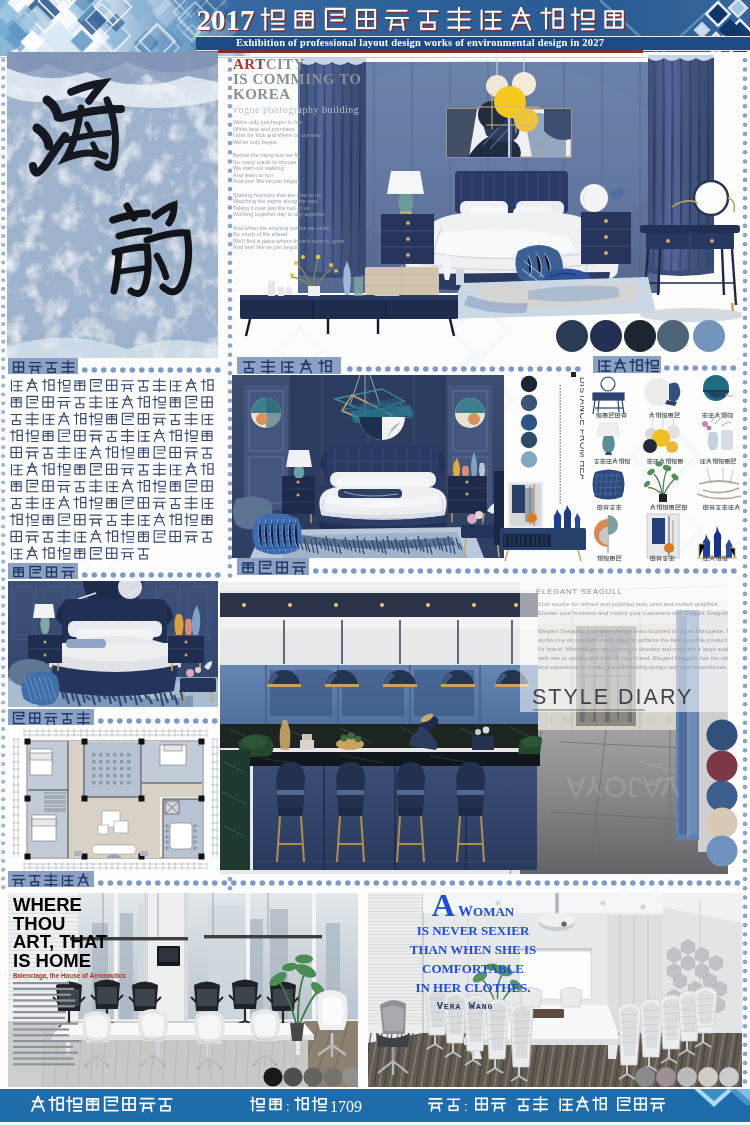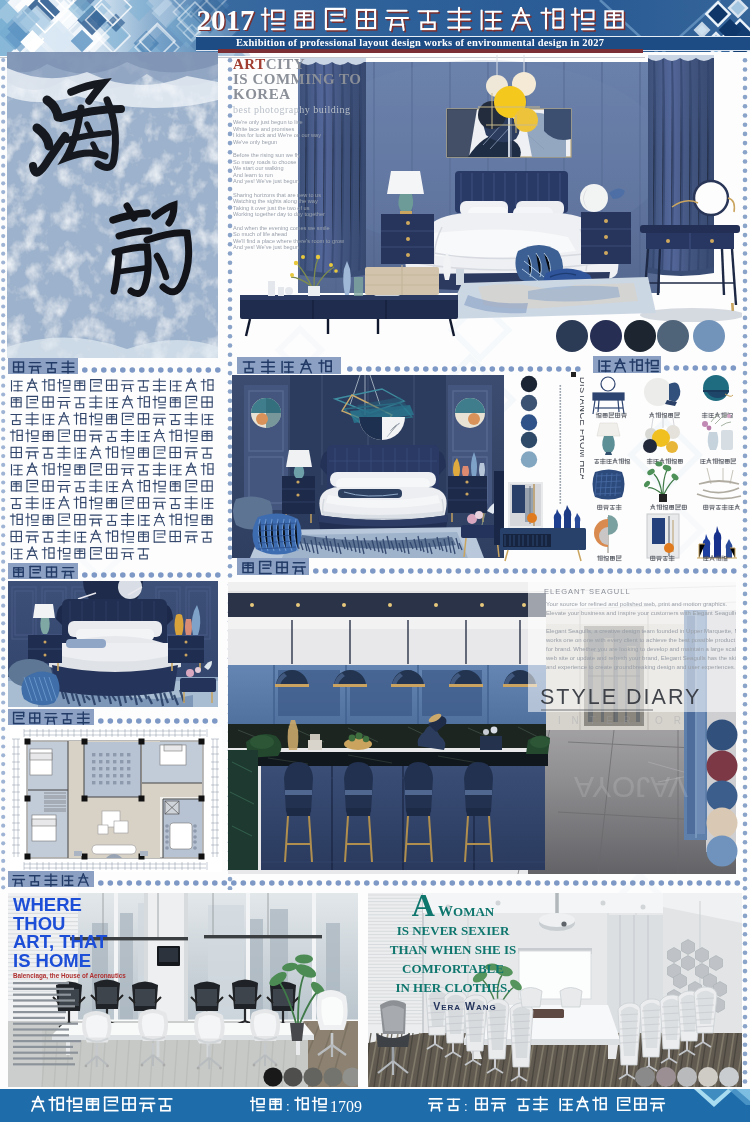--- a/index.html
+++ b/index.html
@@ -2027,21 +2027,21 @@
 <rect x="228" y="214" width="8" height="16" fill="#d0d8e2"></rect>
 
 <circle cx="344" cy="281" r="16" fill="#2b3a55"></circle>
 <circle cx="378" cy="281" r="16" fill="#262e54"></circle>
 <circle cx="412" cy="281" r="16" fill="#1c2530"></circle>
 <circle cx="445" cy="281" r="16" fill="#4f6379"></circle>
 <circle cx="481" cy="281" r="16" fill="#7394ba"></circle>
 </svg></div>
 
 <div class="abs" style="left:233px;top:57px;width:170px;font-family:'Liberation Serif';font-weight:bold;font-size:15px;line-height:15px;letter-spacing:0.5px;color:#8a8f98;"><span style="color:#a03c30;">ART</span>CITY<br>IS COMMING TO<br>KOREA</div>
-<div class="abs" style="left:233px;top:104px;width:170px;font-family:'Liberation Serif';font-size:10px;color:#b8bfc8;letter-spacing:0.5px;">best photography building</div>
+<div class="abs" style="left:233px;top:104px;width:170px;font-family:'Liberation Serif';font-size:10px;color:#b8bfc8;letter-spacing:0.5px;">vogue photography building</div>
 
 <div class="abs" style="left:233px;top:119px;width:150px;font-size:5.6px;line-height:6.6px;color:#9aa2ad;">We're only just begun to live<br>White lace and promises<br>I kiss for luck and We're on our way<br>We've only begun<br><br>Before the rising sun we fly<br>So many roads to choose<br>We start our walking<br>And learn to run<br>And yes! We've just begun<br><br>Sharing horizons that are new to us<br>Watching the sights along the way<br>Taking it over just the two of us<br>Working together day to day together<br><br>And when the evening comes we smile<br>So much of life ahead<br>We'll find a place where there's room to grow<br>And yes! We've just begun</div>
 
 <div class="lbl" style="left:237px;top:357px;width:104px;height:17px;"></div>
 <div class="abs" style="left:242px;top:358.5px;width:100px;height:16px;"><svg width="100" height="16" viewBox="0 0 100 16">
       <g stroke="#223a66" stroke-width="1.50" stroke-linecap="round" fill="none" opacity="1.0">
         <line x1="1.4" y1="3.0" x2="12.6" y2="3.0"></line>
         <line x1="7.0" y1="3.0" x2="7.0" y2="9.5"></line>
         <rect x="3.1" y="9.5" width="7.8" height="3.9"></rect>
         <line x1="19.7" y1="3.3" x2="32.3" y2="3.3"></line>
@@ -2904,21 +2904,21 @@
         <circle cx="363.8" cy="5.0" r="2.80"></circle>
         <circle cx="373.3" cy="5.0" r="2.80"></circle>
         <circle cx="382.8" cy="5.0" r="2.80"></circle>
         <circle cx="392.3" cy="5.0" r="2.80"></circle>
         <circle cx="401.8" cy="5.0" r="2.80"></circle>
         <circle cx="411.3" cy="5.0" r="2.80"></circle>
         <circle cx="420.8" cy="5.0" r="2.80"></circle>
       </g>
     </svg></div>
 
-<div class="abs" style="left:228px;top:582px;width:508px;height:292px;"><svg width="508" height="292" viewBox="0 0 508 292">
+<div class="abs" style="left:220px;top:582px;width:508px;height:292px;"><svg width="508" height="292" viewBox="0 0 508 292">
 <defs>
 <linearGradient id="floorC" x1="0" y1="0" x2="0" y2="1">
           <stop offset="0" stop-color="#b2b0b2"></stop>
           <stop offset="0.5" stop-color="#8e8d90"></stop>
           <stop offset="1" stop-color="#636266"></stop>
         </linearGradient>
 <linearGradient id="cabC" x1="0" y1="0" x2="0" y2="1">
           <stop offset="0" stop-color="#6585b2"></stop>
           <stop offset="1" stop-color="#50709e"></stop>
         </linearGradient>
@@ -3381,21 +3381,21 @@
         <line x1="324" y1="152" x2="324" y2="164"></line>
       </g>
 
 <circle cx="265" cy="184" r="9.6" fill="#191919"></circle>
 <circle cx="285" cy="184" r="9.6" fill="#4e4e4c"></circle>
 <circle cx="305" cy="184" r="9.6" fill="#63635f"></circle>
 <circle cx="325" cy="184" r="9.6" fill="#74746f"></circle>
 <circle cx="344" cy="184" r="9.6" fill="#90908c"></circle>
 </svg></div>
 
-<div class="abs" style="left:13px;top:896px;width:160px;font-family:'Liberation Sans';font-weight:bold;font-size:18.5px;line-height:18.5px;letter-spacing:0px;color:#1d4ed8;">WHERE<br>THOU<br>ART, THAT<br>IS HOME</div>
+<div class="abs" style="left:13px;top:896px;width:160px;font-family:'Liberation Sans';font-weight:bold;font-size:18.5px;line-height:18.5px;letter-spacing:0px;color:#000000;">WHERE<br>THOU<br>ART, THAT<br>IS HOME</div>
 <div class="abs" style="left:13px;top:972px;width:150px;font-size:6.3px;font-weight:bold;color:#b03030;font-family:'Liberation Sans';">Balenciaga, the House of Aeronautics</div>
 
 <div class="abs" style="left:13px;top:982px;width:70px;height:92px;"><svg width="70" height="92" viewBox="0 0 70 92">
 <g fill="#8d939a">
 <rect x="0" y="0.0" width="56" height="2.2"></rect>
 <rect x="0" y="5.8" width="61" height="2.2"></rect>
 <rect x="0" y="11.6" width="58" height="2.2"></rect>
 <rect x="0" y="17.4" width="62" height="2.2"></rect>
 <rect x="0" y="23.2" width="62" height="2.2"></rect>
 <rect x="0" y="29.0" width="53" height="2.2"></rect>
@@ -3759,22 +3759,22 @@
         <line x1="25" y1="168" x2="25" y2="182"></line>
       </g>
 
 <circle cx="277" cy="184" r="10" fill="#8a8a8a"></circle>
 <circle cx="298" cy="184" r="10" fill="#9b8f93"></circle>
 <circle cx="319" cy="184" r="10" fill="#b9babc"></circle>
 <circle cx="340" cy="184" r="10" fill="#cfccc6"></circle>
 <circle cx="361" cy="184" r="10" fill="#c9cdd0"></circle>
 </svg></div>
 
-<div class="abs" style="left:360px;top:896px;width:186px;text-align:center;font-family:'Liberation Serif';font-weight:bold;font-size:13px;line-height:19px;color:#0f766e;"><span style="font-size:32px;">A</span> <span style="font-size:15px;">W</span>OMAN<br>IS NEVER SEXIER<br>THAN WHEN SHE IS<br>COMFORTABLE<br>IN HER CLOTHES.</div>
-<div class="abs" style="left:400px;top:1000px;width:130px;text-align:center;font-family:Liberation Sans, sans-serif;font-weight:bold;font-size:10.5px;letter-spacing:1px;color:#25355c;">V<span style="font-size:8px;">ERA</span> W<span style="font-size:8px;">ANG</span></div>
+<div class="abs" style="left:380px;top:896px;width:186px;text-align:center;font-family:'Liberation Serif';font-weight:bold;font-size:13px;line-height:19px;color:#1d4ed8;"><span style="font-size:32px;">A</span> <span style="font-size:15px;">W</span>OMAN<br>IS NEVER SEXIER<br>THAN WHEN SHE IS<br>COMFORTABLE<br>IN HER CLOTHES.</div>
+<div class="abs" style="left:400px;top:1000px;width:130px;text-align:center;font-family:Liberation Mono, monospace;font-weight:bold;font-size:10.5px;letter-spacing:1px;color:#25355c;">V<span style="font-size:8px;">ERA</span> W<span style="font-size:8px;">ANG</span></div>
 
 <div class="abs" style="left:0;top:1089px;width:750px;height:33px;background:#1f6cab;"></div>
 
 <div class="abs" style="left:680px;top:1089px;width:70px;height:33px;"><svg width="70" height="33" viewBox="0 0 70 33">
 <path d="M14,0 L34,18 L54,0 Z" fill="#a8dcf0"></path>
       <path d="M20,0 L34,12 L48,0 Z" fill="#3e8cc0"></path>
 <path d="M48,0 L66,16 L70,16 L70,0 Z" fill="#5aa2d0" opacity="0.7"></path>
       <path d="M56,0 L70,12 L70,0 Z" fill="#8cc8e8" opacity="0.8"></path>
 </svg></div>
 

